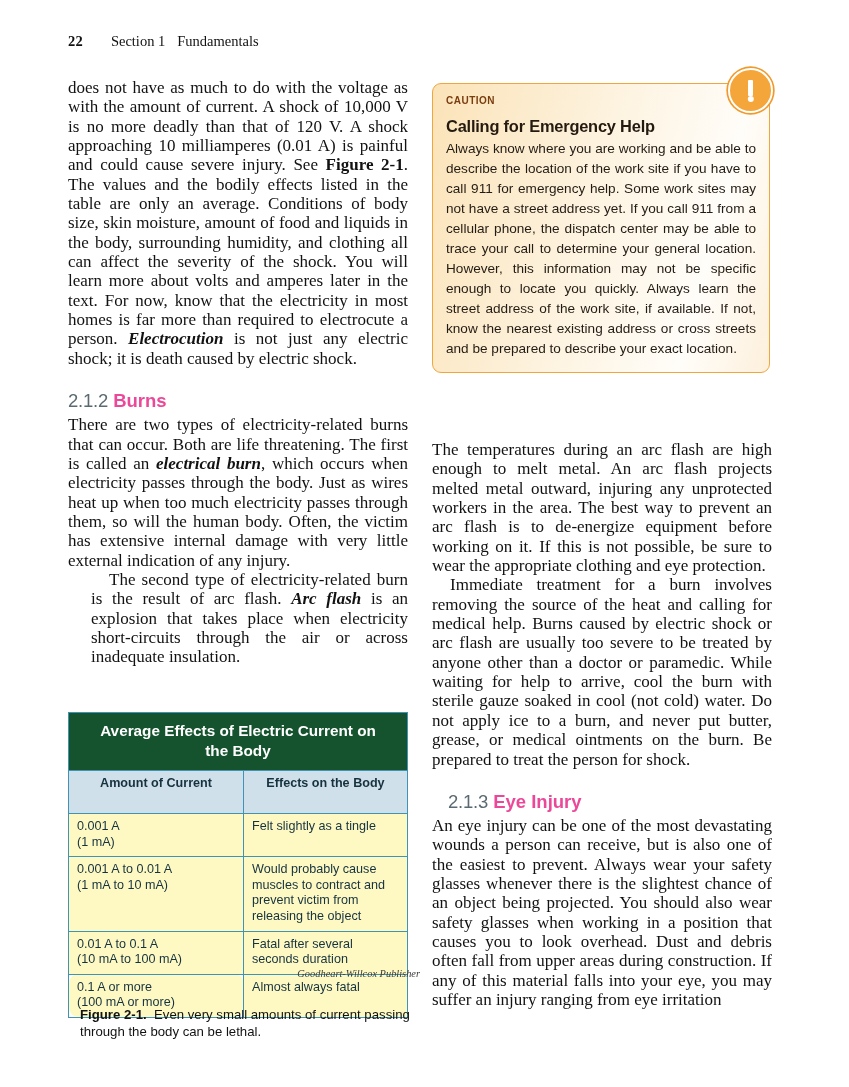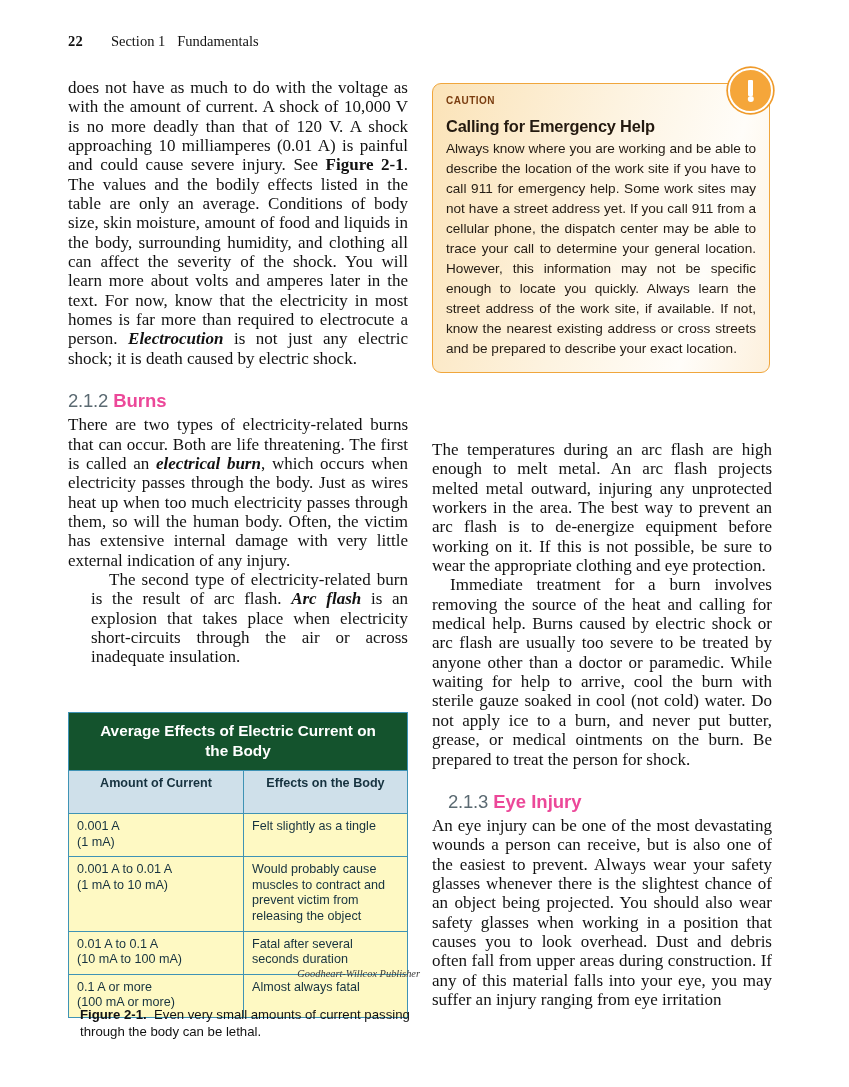--- a/index.html
+++ b/index.html
@@ -229,21 +229,21 @@
         <td class="c1" style="white-space:pre-line;margin-top:33px;">0.001 A to 0.01 A
 (1 mA to 10 mA)</td>
         <td>Would probably cause muscles to contract and prevent victim from releasing the object</td>
       </tr>
       <tr>
         <td class="c1" style="white-space:pre-line;">0.01 A to 0.1 A
 (10 mA to 100 mA)</td>
         <td>Fatal after several seconds duration</td>
       </tr>
       <tr>
-        <td class="c1" style="white-space:pre-line;">0.1 A or more
+        <td class="c1" style="white-space:pre-line;border-radius:9px;">0.1 A or more
 (100 mA or more)</td>
         <td>Almost always fatal</td>
       </tr>
     </tbody>
   </table>
 
   <div class="credit">Goodheart-Willcox Publisher</div>
 
   <div class="figcap">
     <b>Figure 2-1.</b>&nbsp; <span>Even very small amounts of current passing through the body can be lethal.</span>

